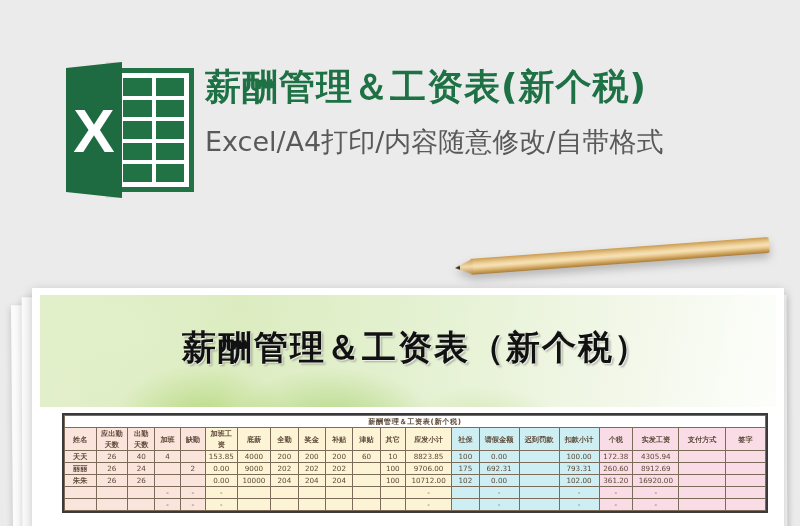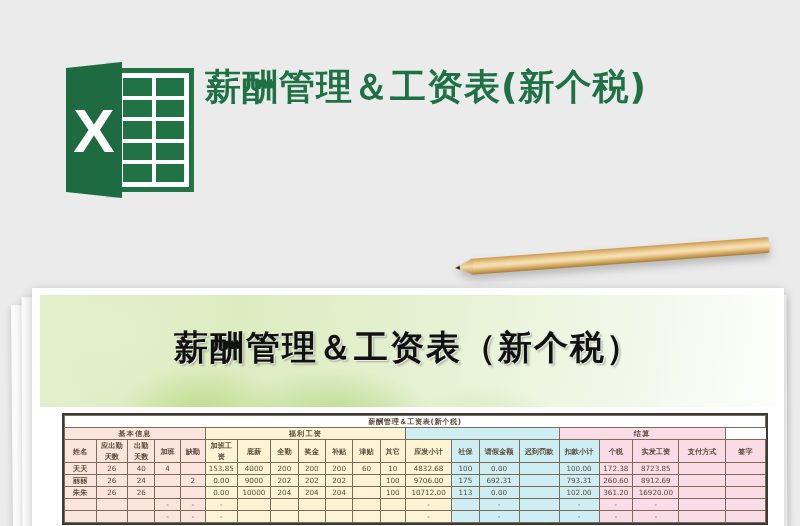--- a/index.html
+++ b/index.html
@@ -103,21 +103,21 @@
   #doc-head{
     position:absolute;left:0;top:0;width:736px;height:112px;
     background:
       radial-gradient(ellipse 120px 70px at 22% 108%, rgba(160,205,90,0.55) 0%, rgba(160,205,90,0) 72%),
       radial-gradient(ellipse 150px 85px at 40% 118%, rgba(140,195,70,0.55) 0%, rgba(140,195,70,0) 70%),
       radial-gradient(ellipse 110px 60px at 60% 120%, rgba(170,210,110,0.38) 0%, rgba(170,210,110,0) 72%),
       radial-gradient(ellipse 200px 120px at 8% 30%, rgba(225,240,200,0.9) 0%, rgba(225,240,200,0) 75%),
       linear-gradient(100deg,#e3efcd 0%,#dcecc0 26%,#e6f2d4 55%,#f2f7e8 78%,#fdfefb 100%);
   }
   #doc-title{
-    position:absolute;left:0;top:30px;width:736px;text-align:center;
+    position:absolute;left:8px;top:30px;width:736px;text-align:center;
     font-size:34px;font-weight:bold;color:#111111;
     letter-spacing:2px;
     text-shadow:1px 1px 1px rgba(255,255,255,0.85), 2px 2px 2px rgba(0,0,0,0.30);
     font-family:"DejaVu Sans","Liberation Sans",sans-serif;
     white-space:nowrap;
   }
 
   
   #sheet-wrap{
     position:absolute;left:22px;top:118px;width:706px;
@@ -179,20 +179,21 @@
           <i></i>
       </div>
     </div>
     <div class="fold"></div>
     <div class="flap"></div>
     <div class="xmark">X</div>
   </div>
 
   <div id="banner-text">
     <div id="banner-title">薪酬管理＆工资表(新个税)</div>
+    <div id="banner-sub">Excel/A4打印/内容随意修改/自带格式</div>
   </div>
 
 </div>
 
 <div id="pencil">
   <div class="body"></div>
   <div class="tip"></div>
   <div class="lead"></div>
 </div>
 
@@ -229,26 +230,20 @@
             <col style="width: 4.8048%;">
             <col style="width: 6.60661%;">
             <col style="width: 6.60661%;">
             <col style="width: 5.70571%;">
           </colgroup>
           <tbody id="sheet-body">
             <tr>
               <td class="t-title" colspan="21">薪酬管理＆工资表(新个税)</td>
             </tr>
             <tr>
-              <td class="grp c-basic" colspan="5">基本信息</td>
-              <td class="grp c-welf" colspan="7">福利工资</td>
-              <td class="grp c-blank" colspan="4"></td>
-              <td class="grp c-settle" colspan="4">结算</td>
-            </tr>
-            <tr>
               <td class="hd c-basic">
                 <span>姓名</span>
               </td>
               <td class="hd c-basic">
                 <span>应出勤</span>
                 <span>天数</span>
               </td>
               <td class="hd c-basic">
                 <span>出勤</span>
                 <span>天数</span>
@@ -315,27 +310,27 @@
               <td class="c-basic">40</td>
               <td class="c-basic">4</td>
               <td class="c-basic"></td>
               <td class="c-welf">153.85</td>
               <td class="c-welf">4000</td>
               <td class="c-welf">200</td>
               <td class="c-welf">200</td>
               <td class="c-welf">200</td>
               <td class="c-welf">60</td>
               <td class="c-welf">10</td>
-              <td class="c-welf">4832.68</td>
+              <td class="c-welf">8823.85</td>
               <td class="c-ded">100</td>
               <td class="c-ded">0.00</td>
               <td class="c-ded"></td>
               <td class="c-ded">100.00</td>
               <td class="c-settle">172.38</td>
-              <td class="c-settle">8723.85</td>
+              <td class="c-settle">4305.94</td>
               <td class="c-settle"></td>
               <td class="c-settle"></td>
             </tr>
             <tr class="data">
               <td class="c-basic name">丽丽</td>
               <td class="c-basic">26</td>
               <td class="c-basic">24</td>
               <td class="c-basic"></td>
               <td class="c-basic">2</td>
               <td class="c-welf">0.00</td>
@@ -362,21 +357,21 @@
               <td class="c-basic"></td>
               <td class="c-basic"></td>
               <td class="c-welf">0.00</td>
               <td class="c-welf">10000</td>
               <td class="c-welf">204</td>
               <td class="c-welf">204</td>
               <td class="c-welf">204</td>
               <td class="c-welf"></td>
               <td class="c-welf">100</td>
               <td class="c-welf">10712.00</td>
-              <td class="c-ded">113</td>
+              <td class="c-ded">102</td>
               <td class="c-ded">0.00</td>
               <td class="c-ded"></td>
               <td class="c-ded">102.00</td>
               <td class="c-settle">361.20</td>
               <td class="c-settle">16920.00</td>
               <td class="c-settle"></td>
               <td class="c-settle"></td>
             </tr>
             <tr class="empty">
               <td class="c-basic"></td>

